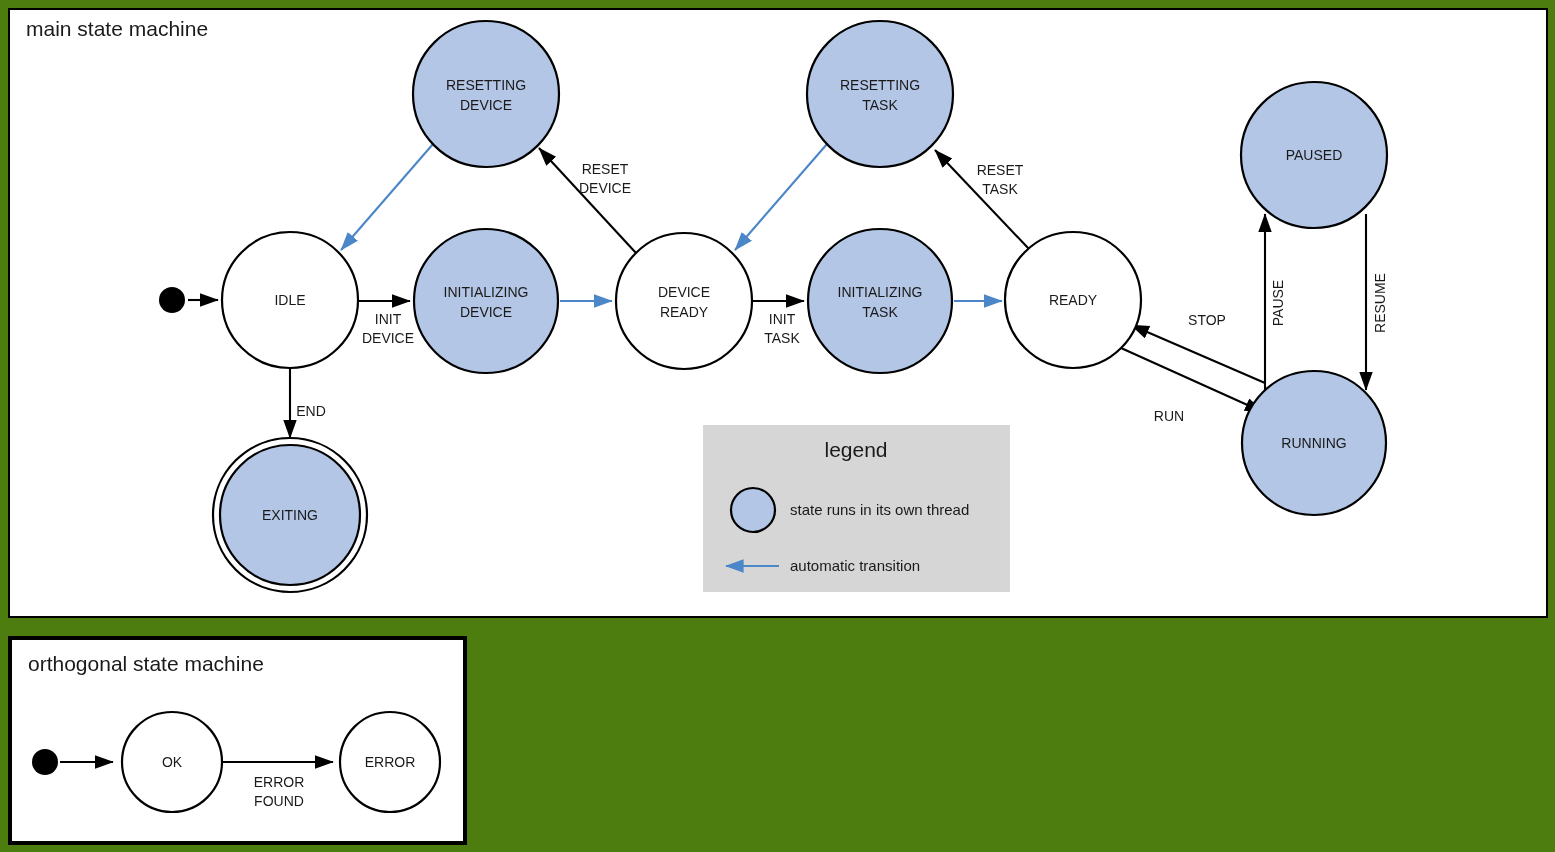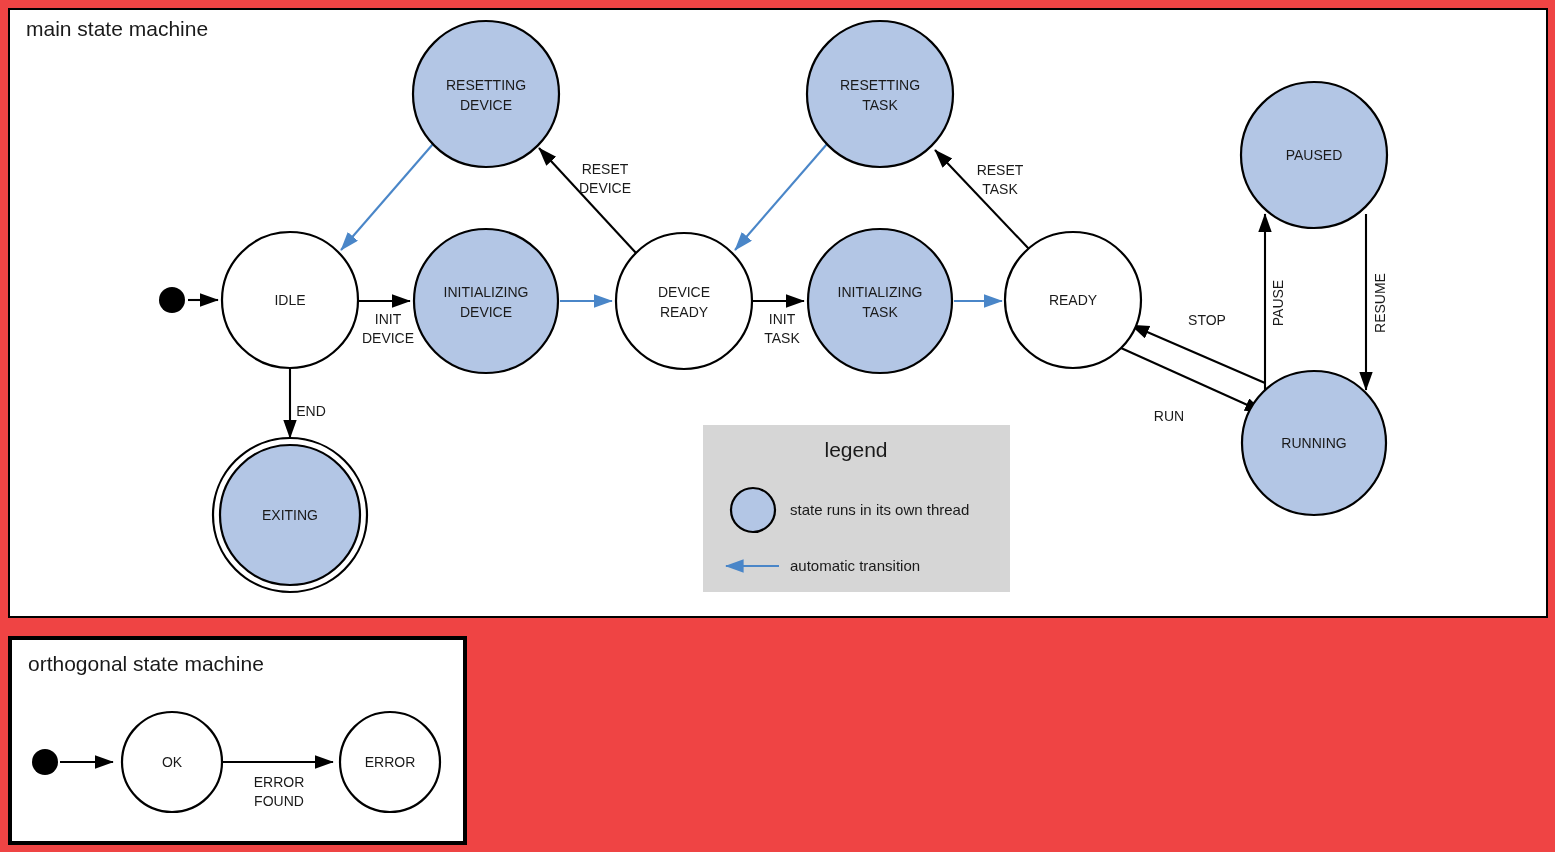--- a/index.html
+++ b/index.html
@@ -5,21 +5,21 @@
   html, body {
     margin: 0;
     padding: 0;
     background: #ffffff;
     font-family: "Liberation Sans", sans-serif;
   }
   #root {
     position: relative;
     width: 1555px;
     height: 852px;
-    background: #ef4444;
+    background: #4d7c0f;
     overflow: hidden;
   }
   svg.diagram {
     position: absolute;
     left: 0;
     top: 0;
     width: 1555px;
     height: 852px;
   }
   .frame-rect {

